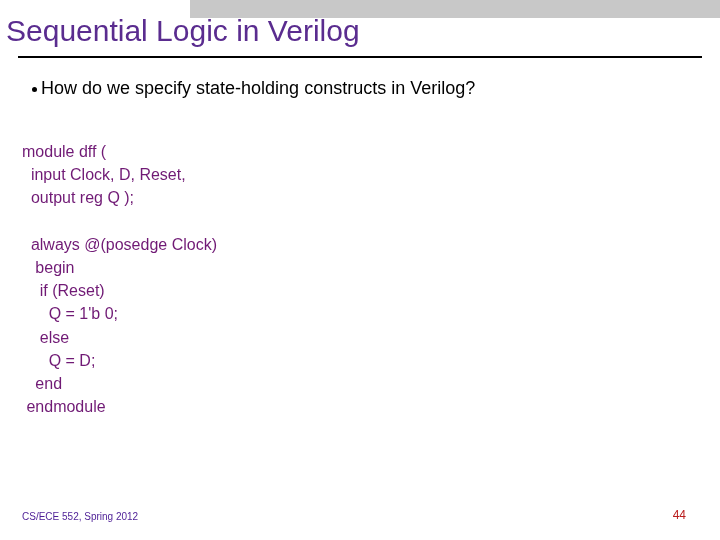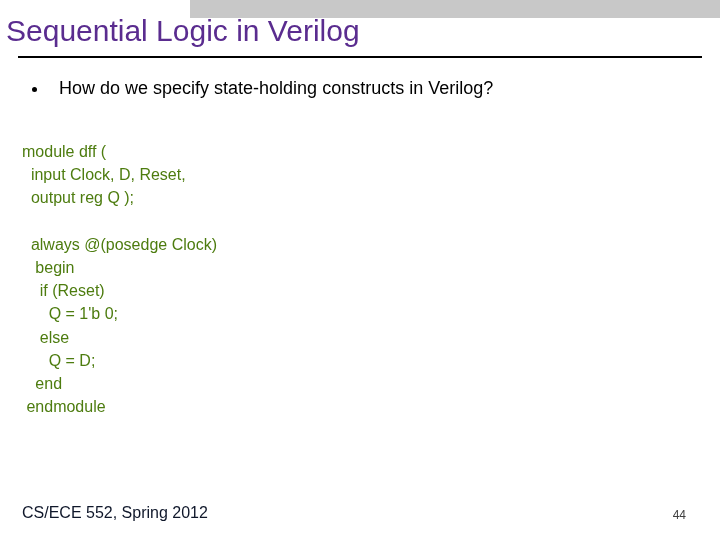--- a/index.html
+++ b/index.html
@@ -35,60 +35,60 @@
     width: 684px;
     height: 2px;
     background: #000;
   }
   .bullet-row {
     position: absolute;
     top: 78px;
     left: 32px;
     display: flex;
     align-items: flex-start;
-    gap: 22px;
+    gap: 4px;
   }
   .bullet-dot {
     width: 5px;
     height: 5px;
     background: #000;
     border-radius: 50%;
     margin-top: 9px;
     flex-shrink: 0;
   }
   .bullet-text {
     font-family: Verdana, Geneva, sans-serif;
     font-size: 18px;
     color: #000;
   }
   .code-block {
     position: absolute;
     top: 140px;
     left: 22px;
     font-family: Arial, Helvetica, sans-serif;
     font-size: 16px;
-    color: #4d7c0f;
+    color: #701a75;
     line-height: 1.45;
     white-space: pre;
   }
   .footer-left {
     position: absolute;
     bottom: 18px;
     left: 22px;
     font-family: Verdana, Geneva, sans-serif;
-    font-size: 16px;
-    color: #0f172a;
+    font-size: 10px;
+    color: #4c1d95;
   }
   .footer-right {
     position: absolute;
     bottom: 18px;
     right: 34px;
     font-family: Verdana, Geneva, sans-serif;
     font-size: 12px;
-    color: #404040;
+    color: #b91c1c;
   }
 </style>
 </head>
 <body>
 
 <div class="header-band"></div>
 
 <div class="title">Sequential Logic in Verilog</div>
 <div class="title-underline"></div>
 

